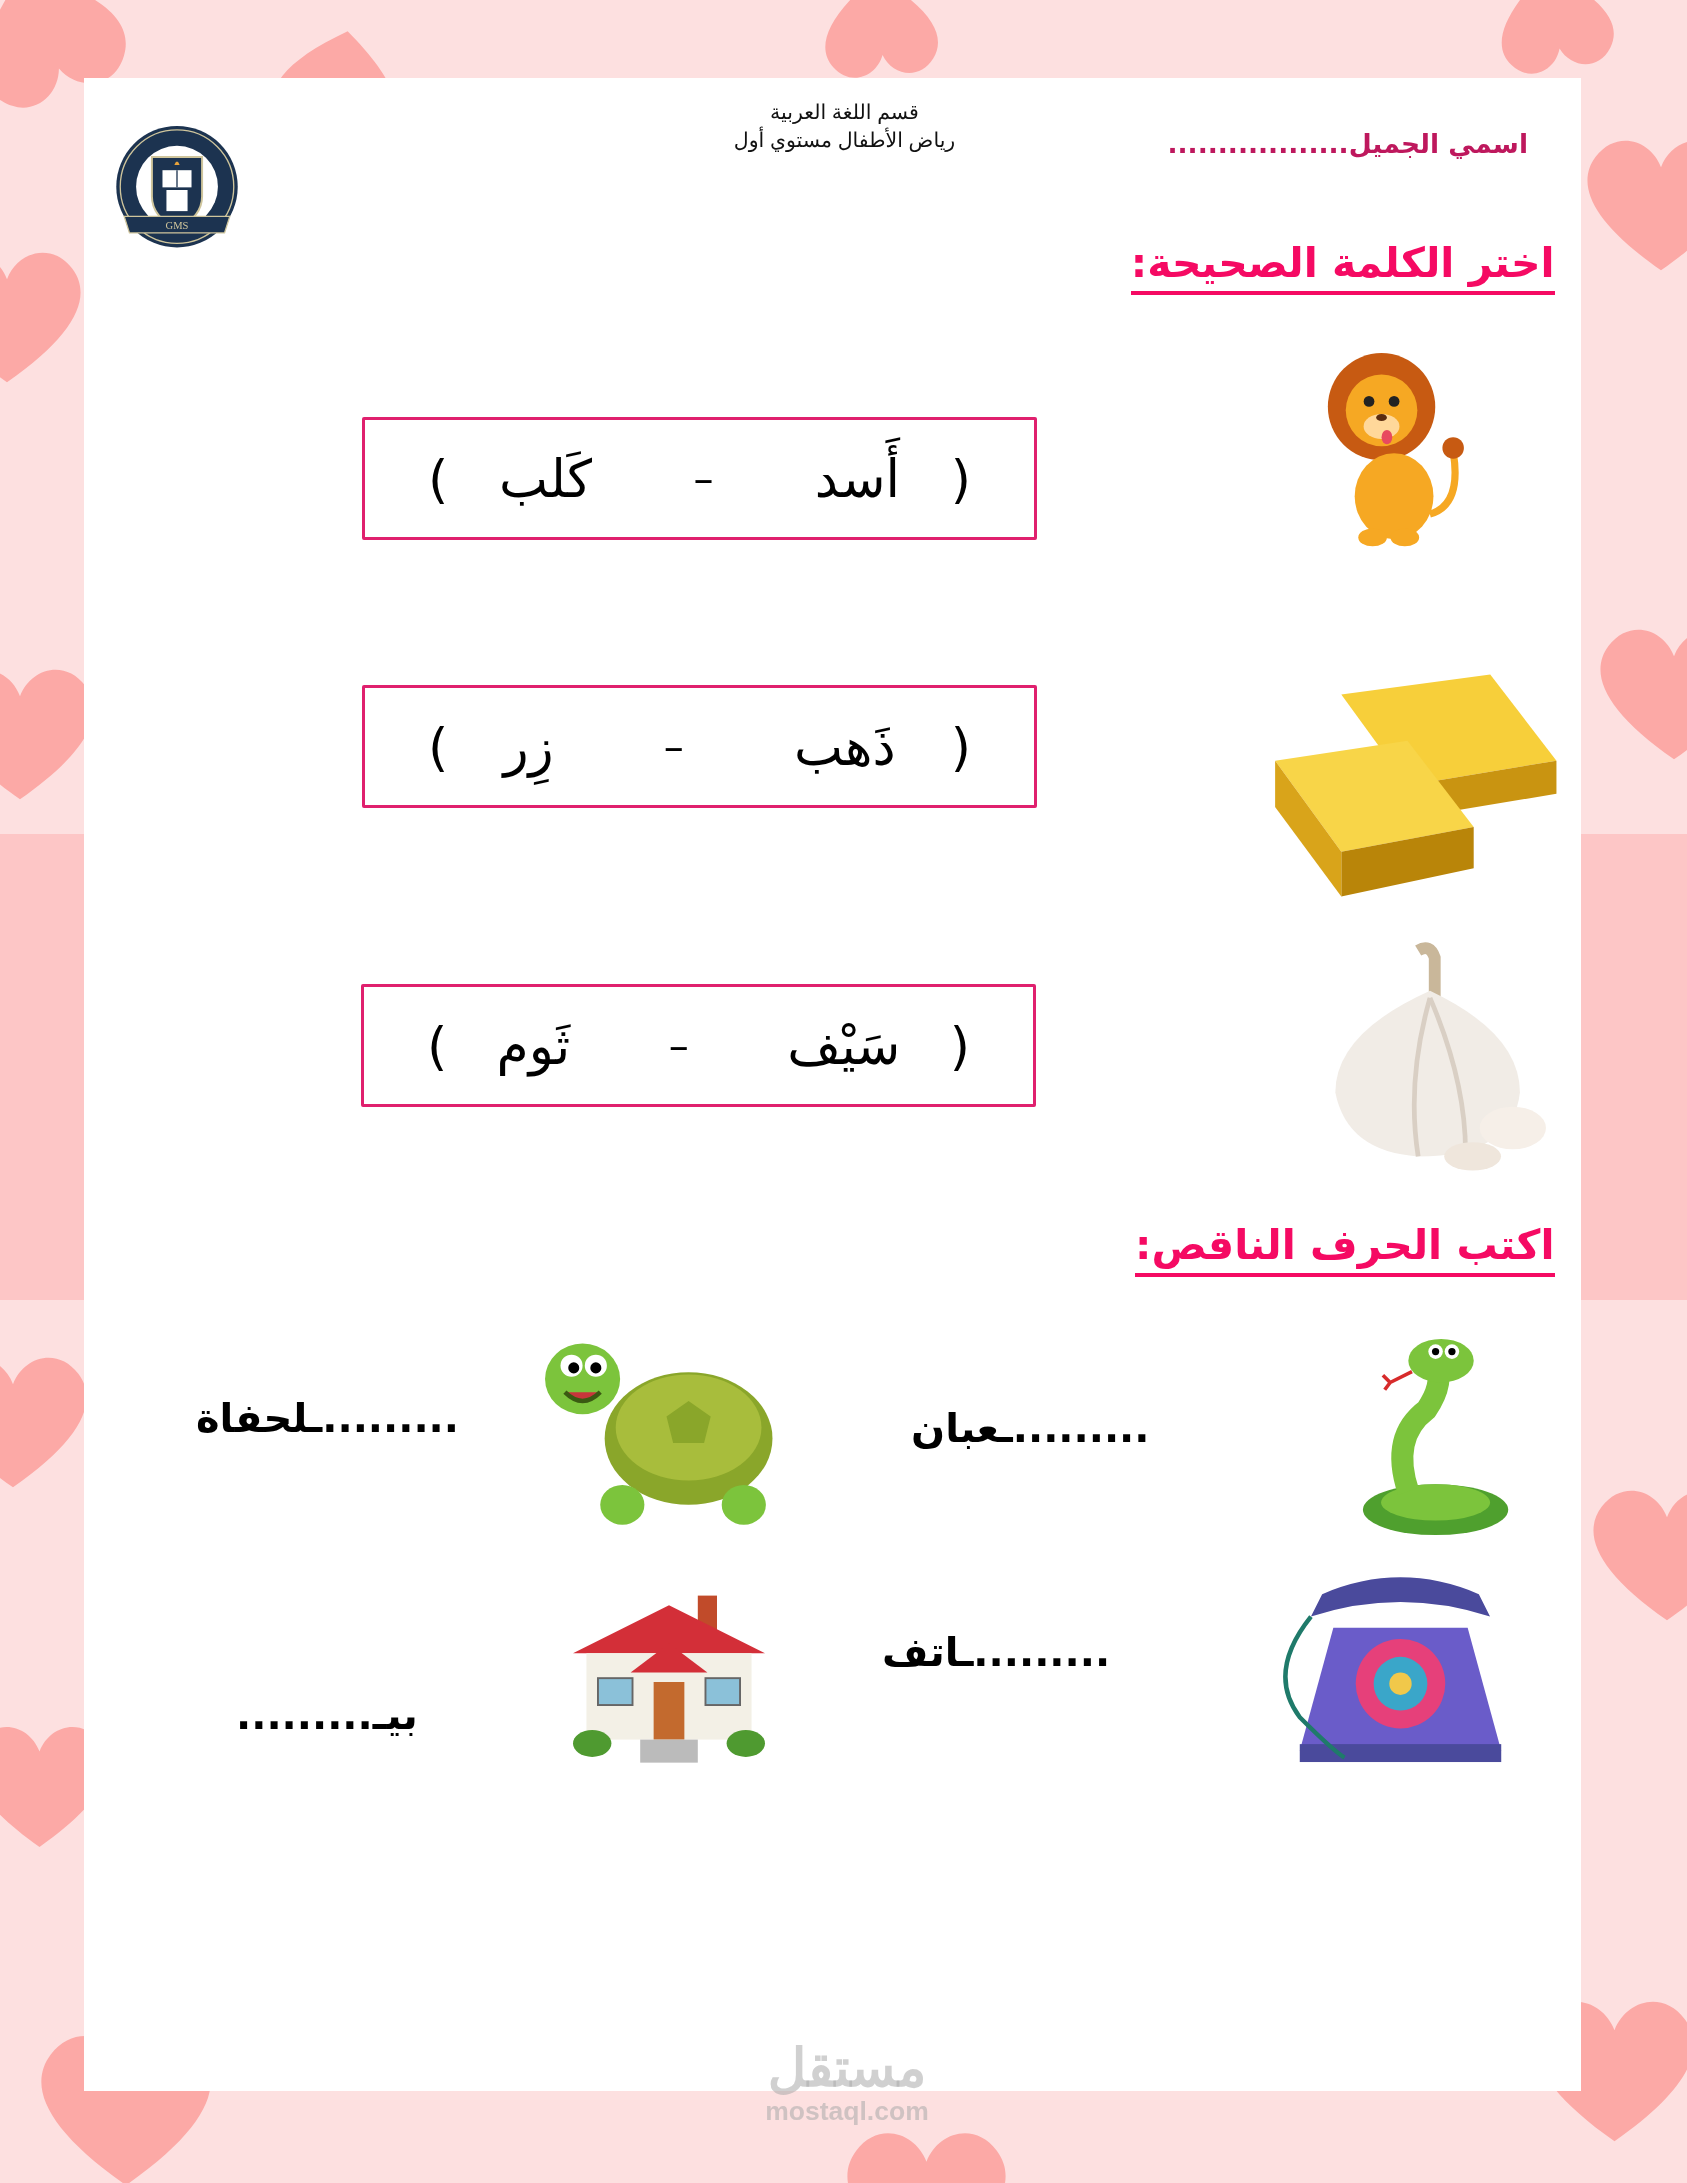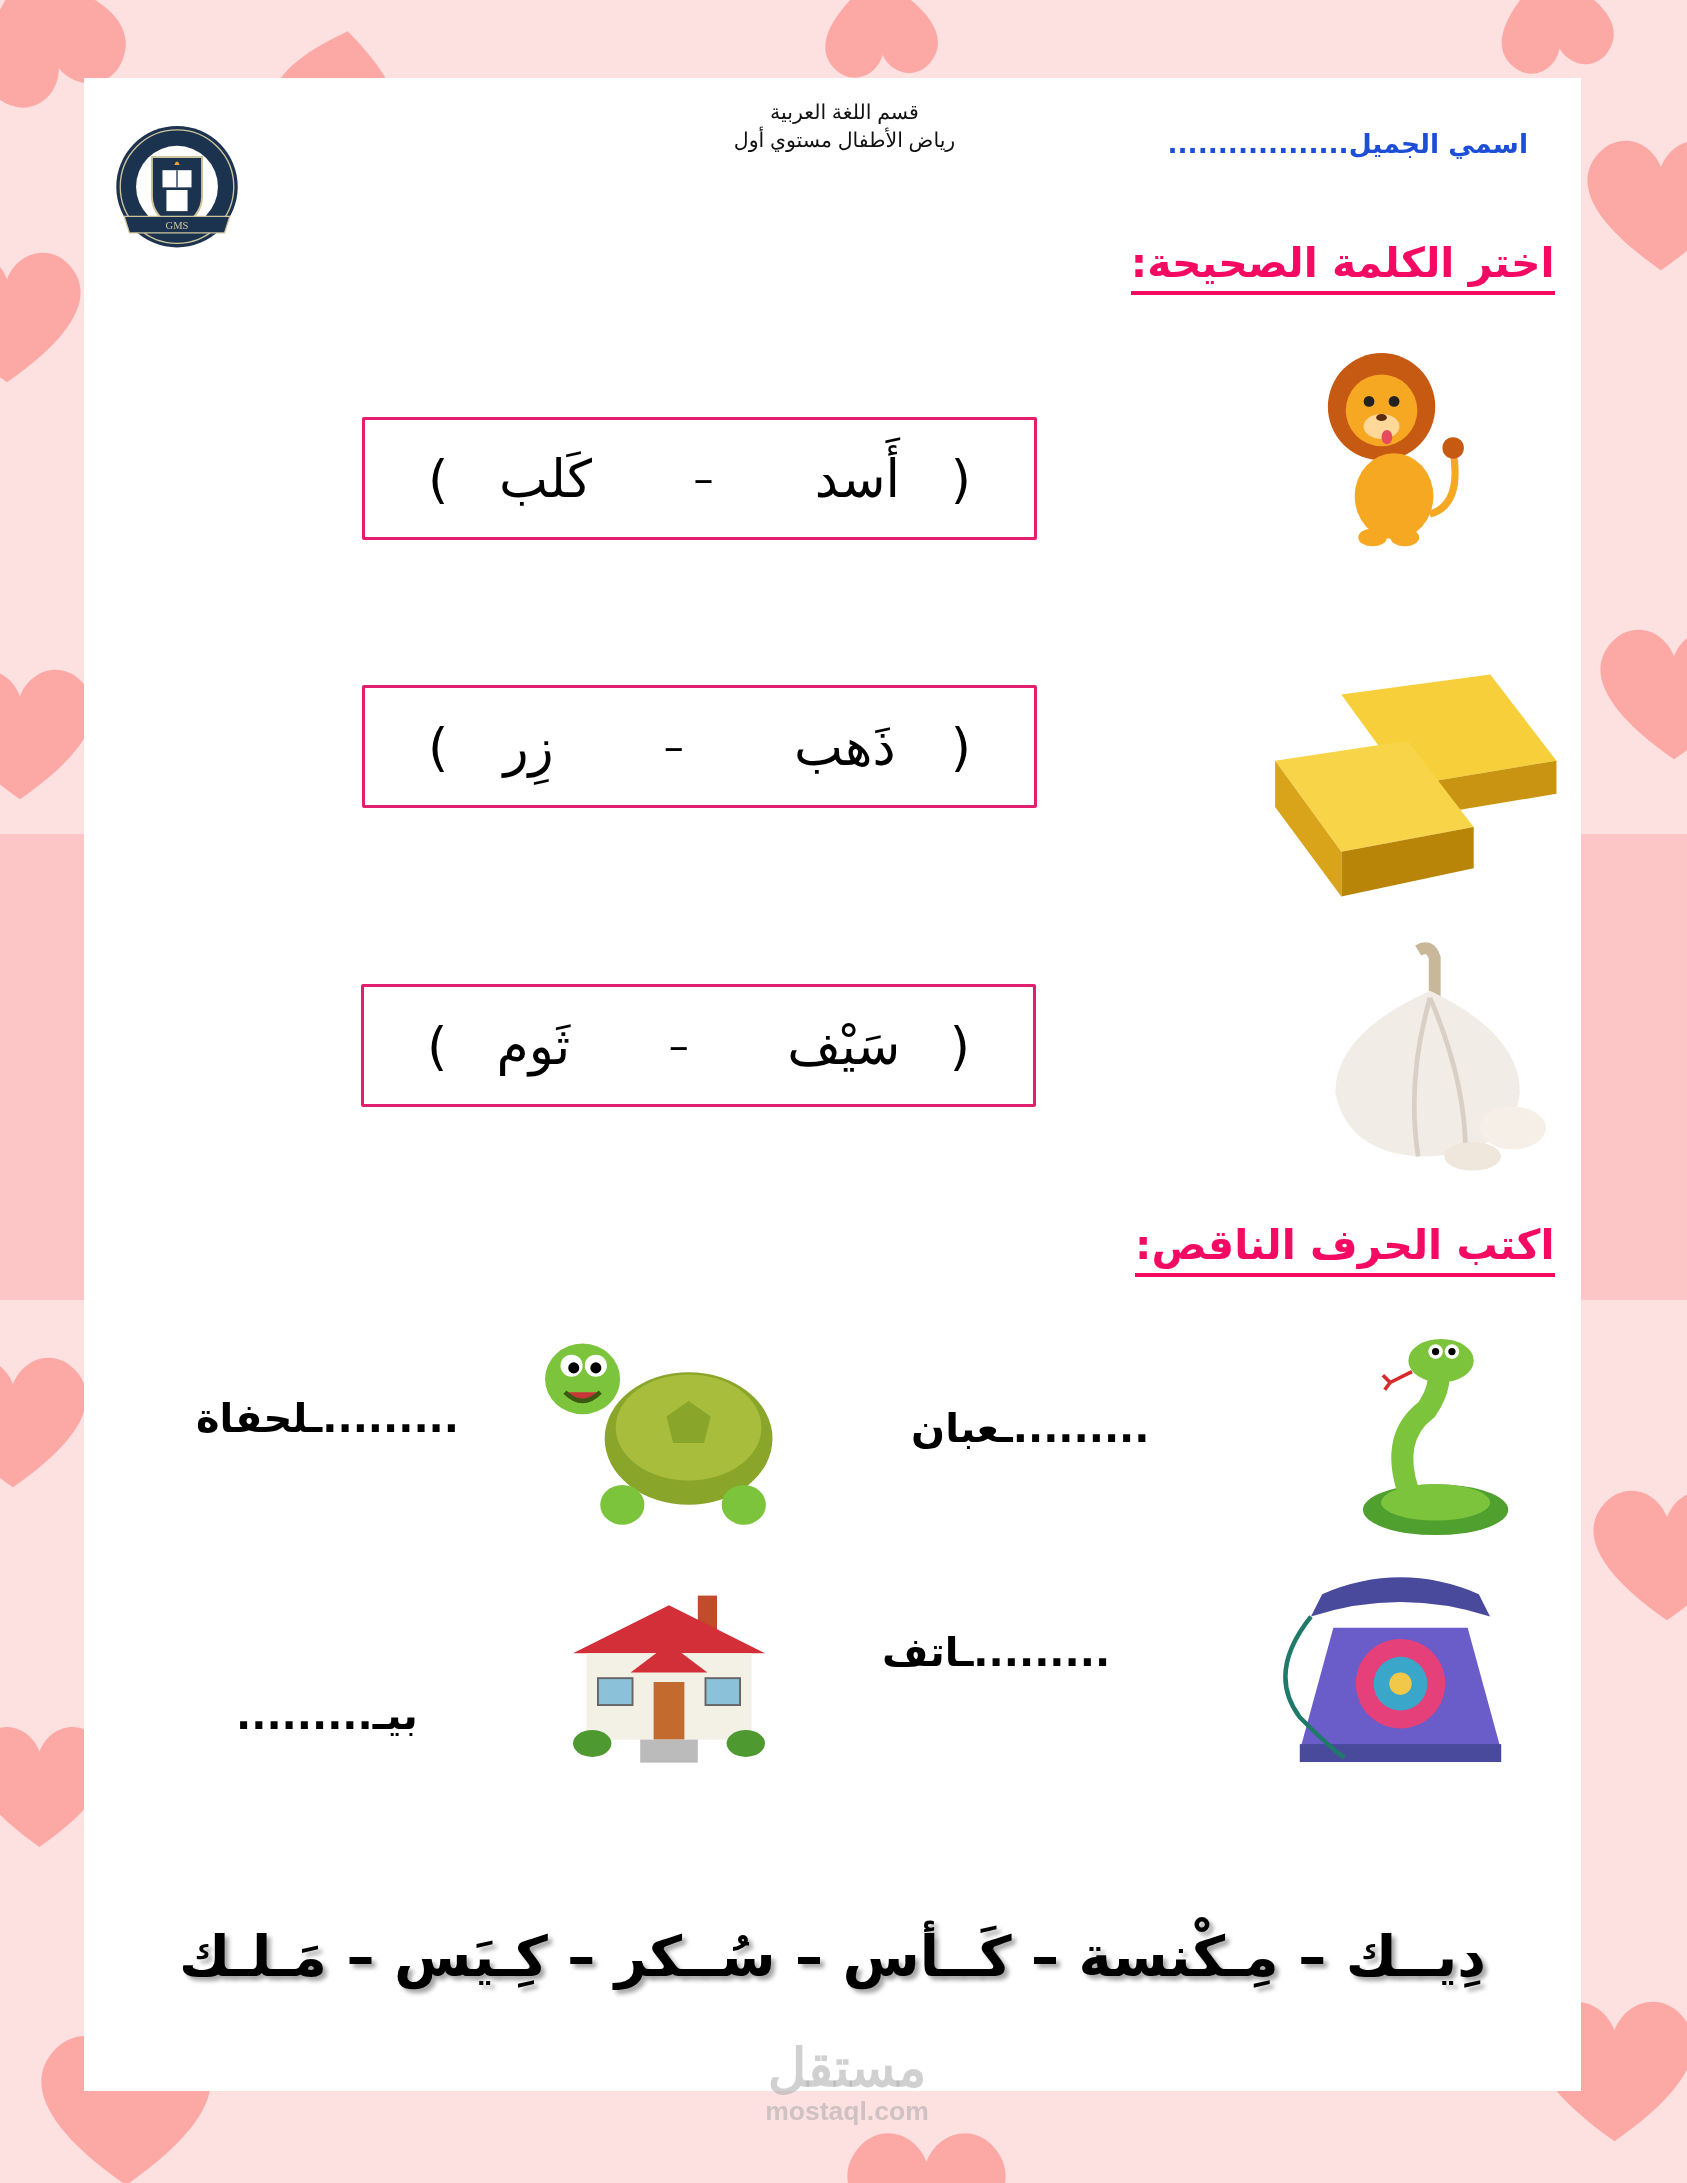--- a/index.html
+++ b/index.html
@@ -16,21 +16,21 @@
     background:#ffffff;
   }
   .abs { position:absolute; }
   .logo { left:26.5px; top:46px; width:132px; height:132px; }
   .hdr-center {
     left:529px; top:20px; width:463px; text-align:center;
     font-family:"Liberation Sans", sans-serif; font-size:20.5px; line-height:28px; color:#111;
   }
   .name-line {
     right:53px; top:50px; direction:rtl;
-    font-family:"DejaVu Sans", sans-serif; font-weight:bold; font-size:26.5px; color:#1d4ed8;
+    font-family:"DejaVu Sans", sans-serif; font-weight:bold; font-size:26.5px; color:#be185d;
   }
   .section-title {
     direction:rtl; font-family:"DejaVu Sans", sans-serif; font-weight:bold;
     color:#f50a63; font-size:41px; line-height:53px;
     border-bottom:4.6px solid #f50a63; padding-bottom:1.3px;
   }
   .choice-box {
     width:675px; height:123px; border:3.3px solid #e0206e; border-radius:2px;
     box-sizing:border-box; display:flex; align-items:center; justify-content:space-between;
     padding:0 63px; direction:rtl;
@@ -284,20 +284,19 @@
       <rect x="18" y="48" width="18" height="14" fill="#8bc1d9" stroke="#666"></rect>
       <rect x="74" y="48" width="18" height="14" fill="#8bc1d9" stroke="#666"></rect>
       <rect x="40" y="80" width="30" height="12" fill="#bbb"></rect>
       <ellipse cx="15" cy="82" rx="10" ry="7" fill="#4f9a30"></ellipse>
       <ellipse cx="95" cy="82" rx="10" ry="7" fill="#4f9a30"></ellipse>
     </svg>
   </div>
   <div class="abs missing" style="left:152px;top:1614px;">بيـ.........</div>
 
 
-  <div class="abs kaf-line">دِيــك – مِـكْنسة – كَــأس – سُــكر – كِـيَس – مَـلـك</div>
 </div>
 
 <div class="watermark">
   <div class="ar">مستقل</div>
   <div class="en">mostaql.com</div>
 </div>
 
 
 </body></html>

